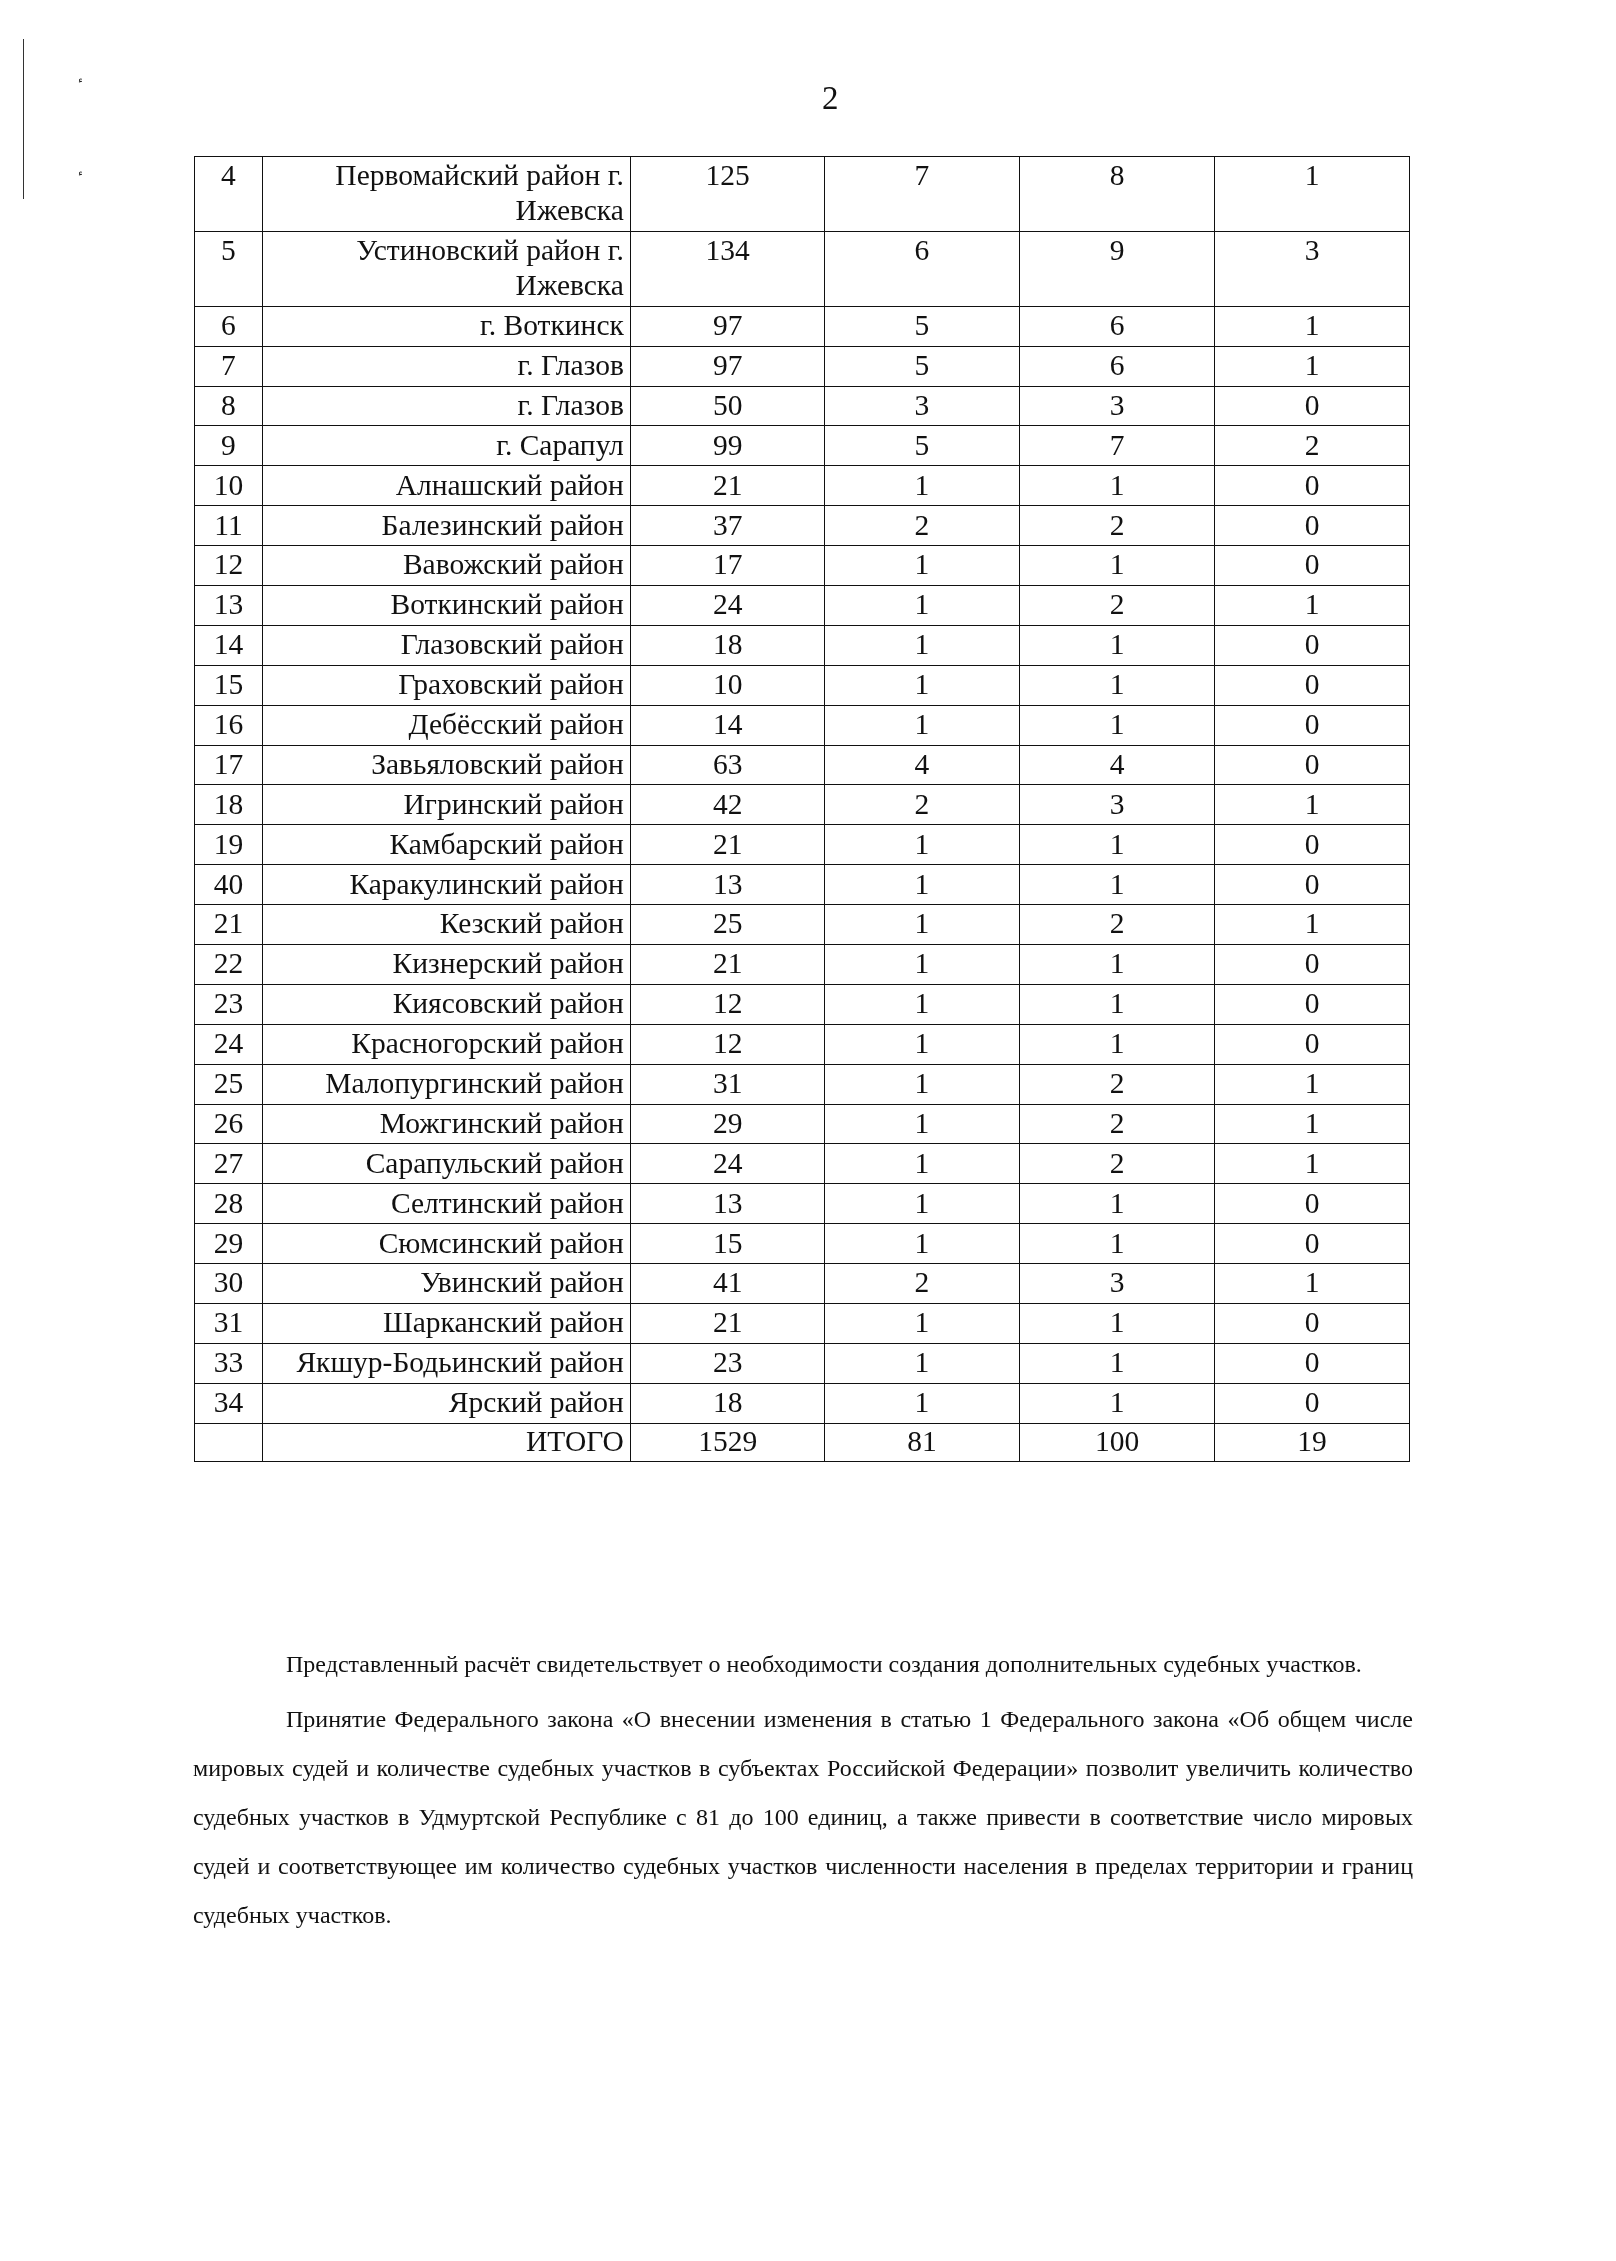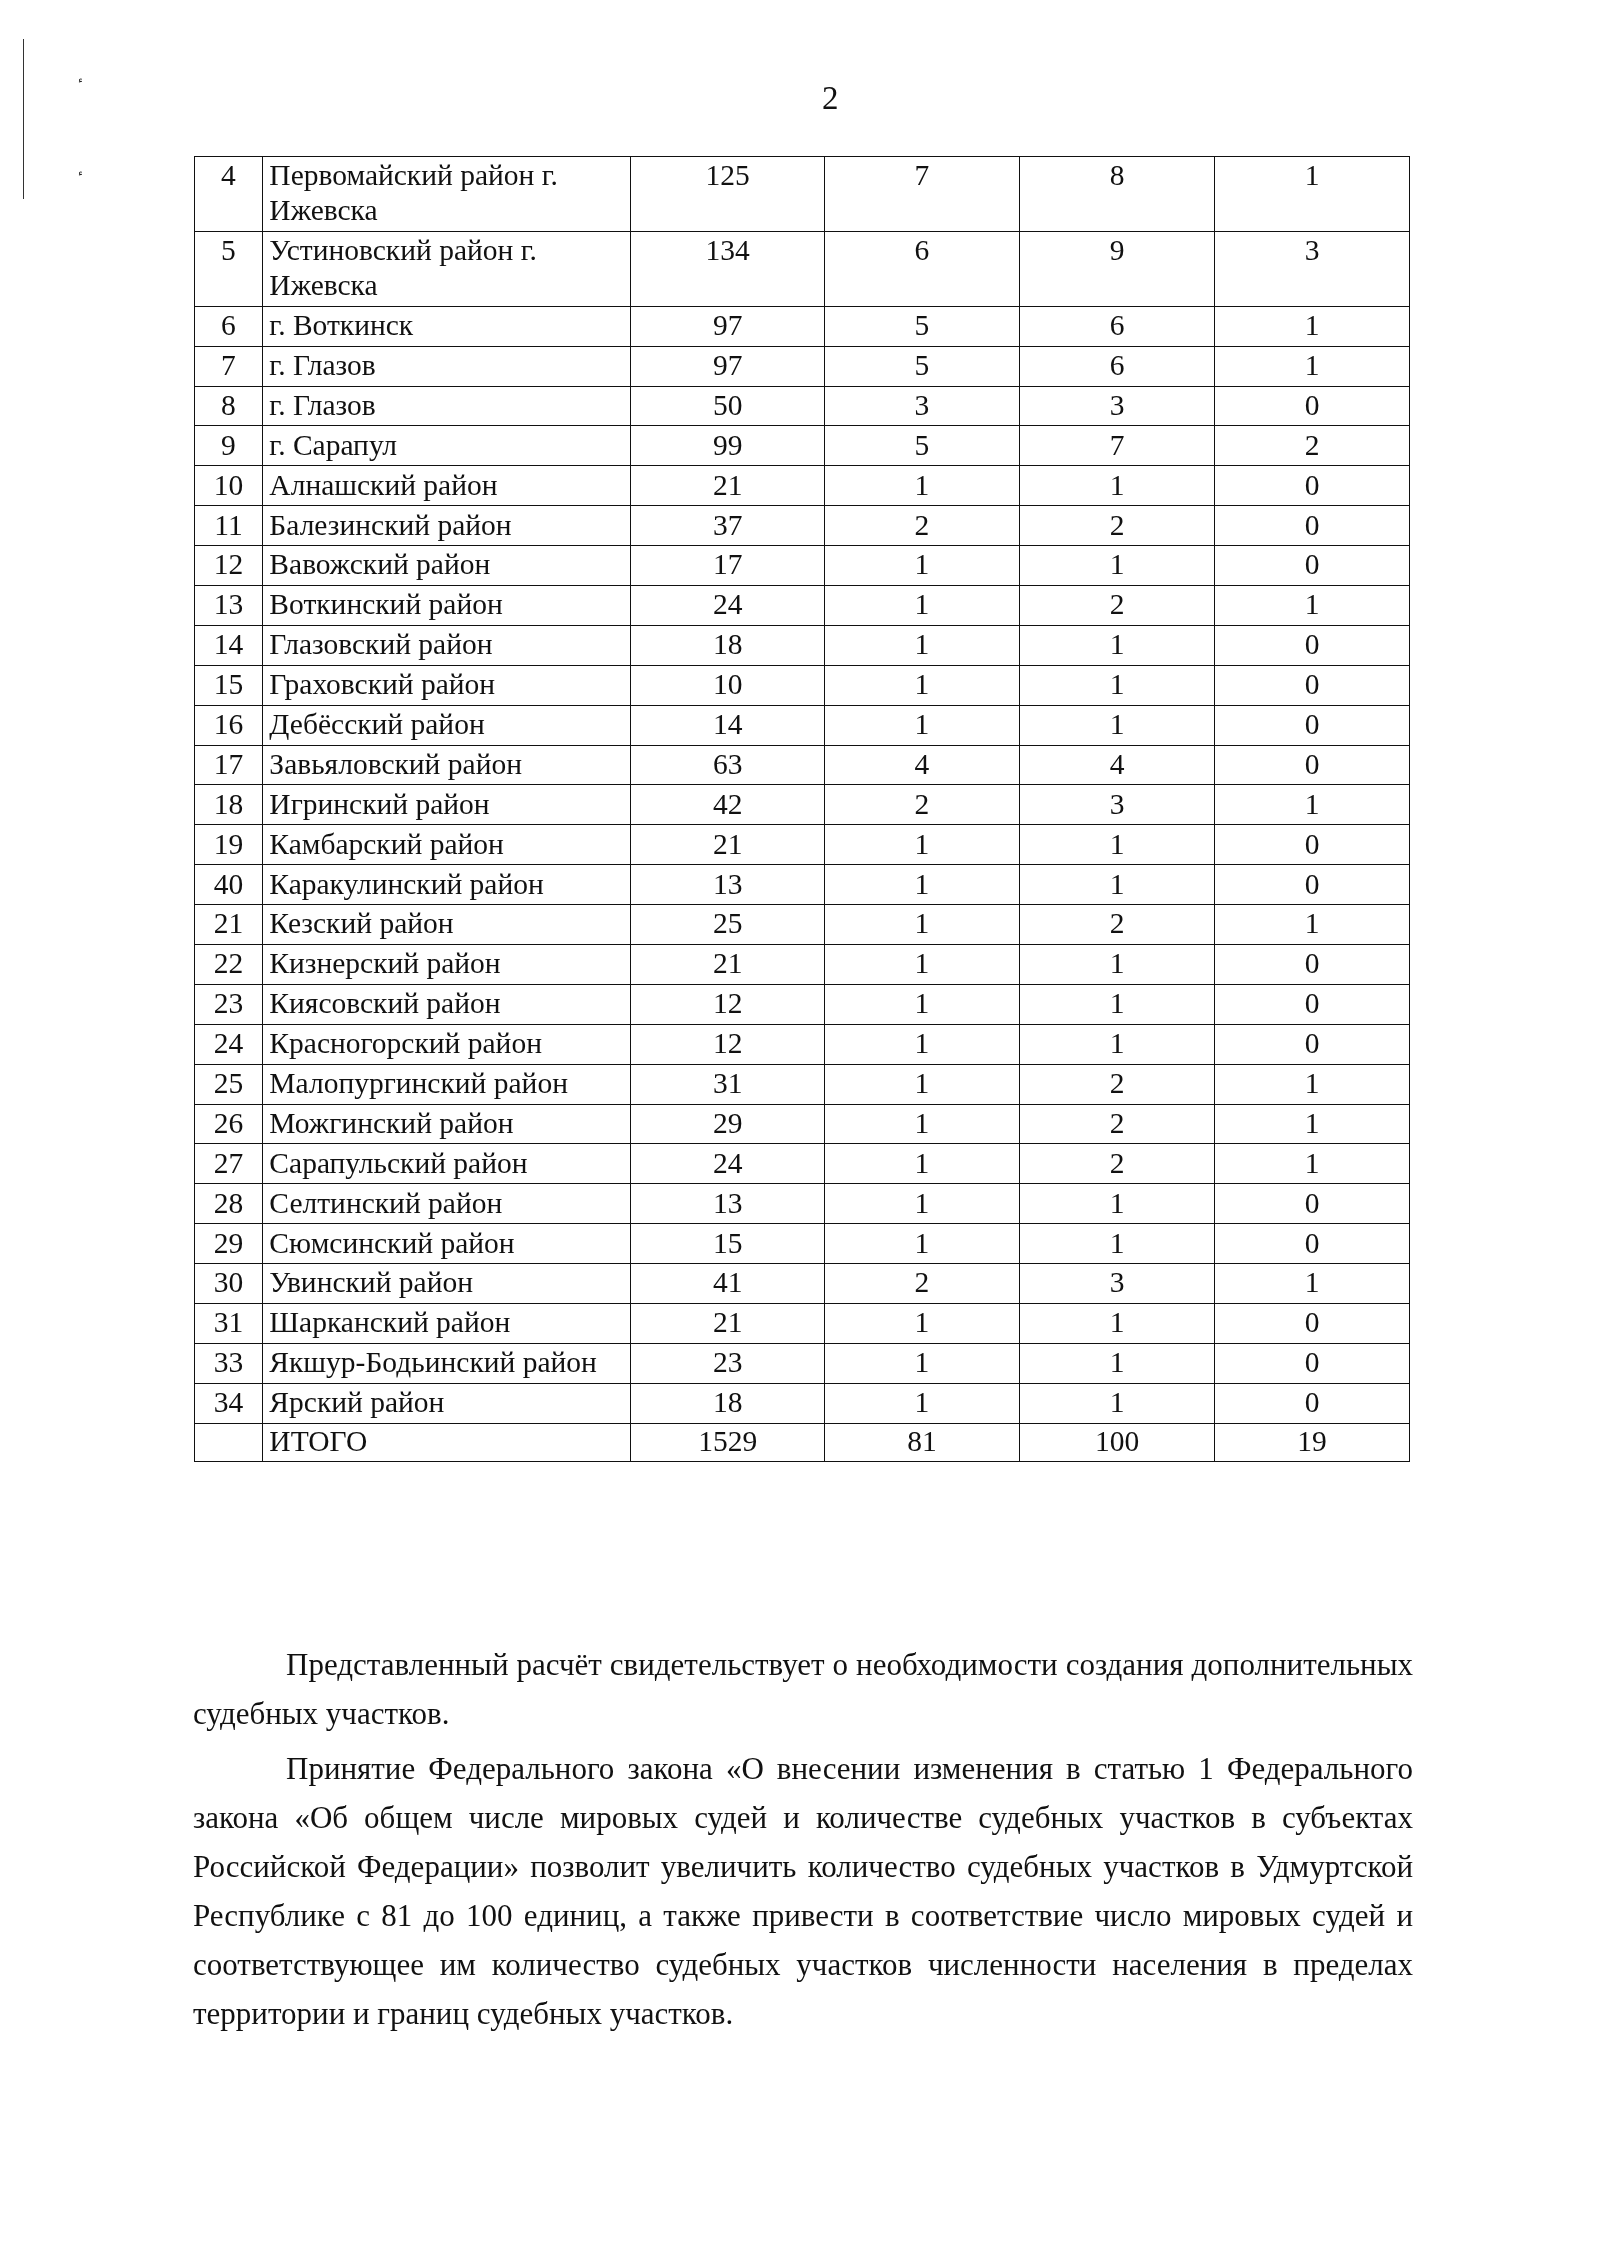--- a/index.html
+++ b/index.html
@@ -42,33 +42,33 @@
       border-collapse: collapse;
       font-size: 29.5px;
       line-height: 35px;
     }
     table.data-table td {
       border: 1.9px solid #111;
       padding: 1.3px 6.4px 2.6px 6.4px;
       vertical-align: top;
     }
     td.c-num { width: 55px; text-align: center; }
-    td.c-name { width: 359px; text-align: left; padding-left: 11.6px; }
+    td.c-name { width: 359px; text-align: right; padding-left: 11.6px; }
     td.c-val { text-align: center; }
     td.c-pop { width: 184px; }
     td.c-a { width: 186px; }
     td.c-b { width: 186px; }
     td.c-c { width: 186px; }
     tr.total td { line-height: 33px; }
     .text-block {
       position: absolute;
       left: 193px;
       top: 1640px;
       width: 1220px;
-      font-size: 31px;
+      font-size: 24px;
       line-height: 49px;
       text-align: justify;
     }
     .text-block p {
       margin: 0 0 6.4px 0;
       text-indent: 93px;
     }
   </style>
 </head>
 <body>

